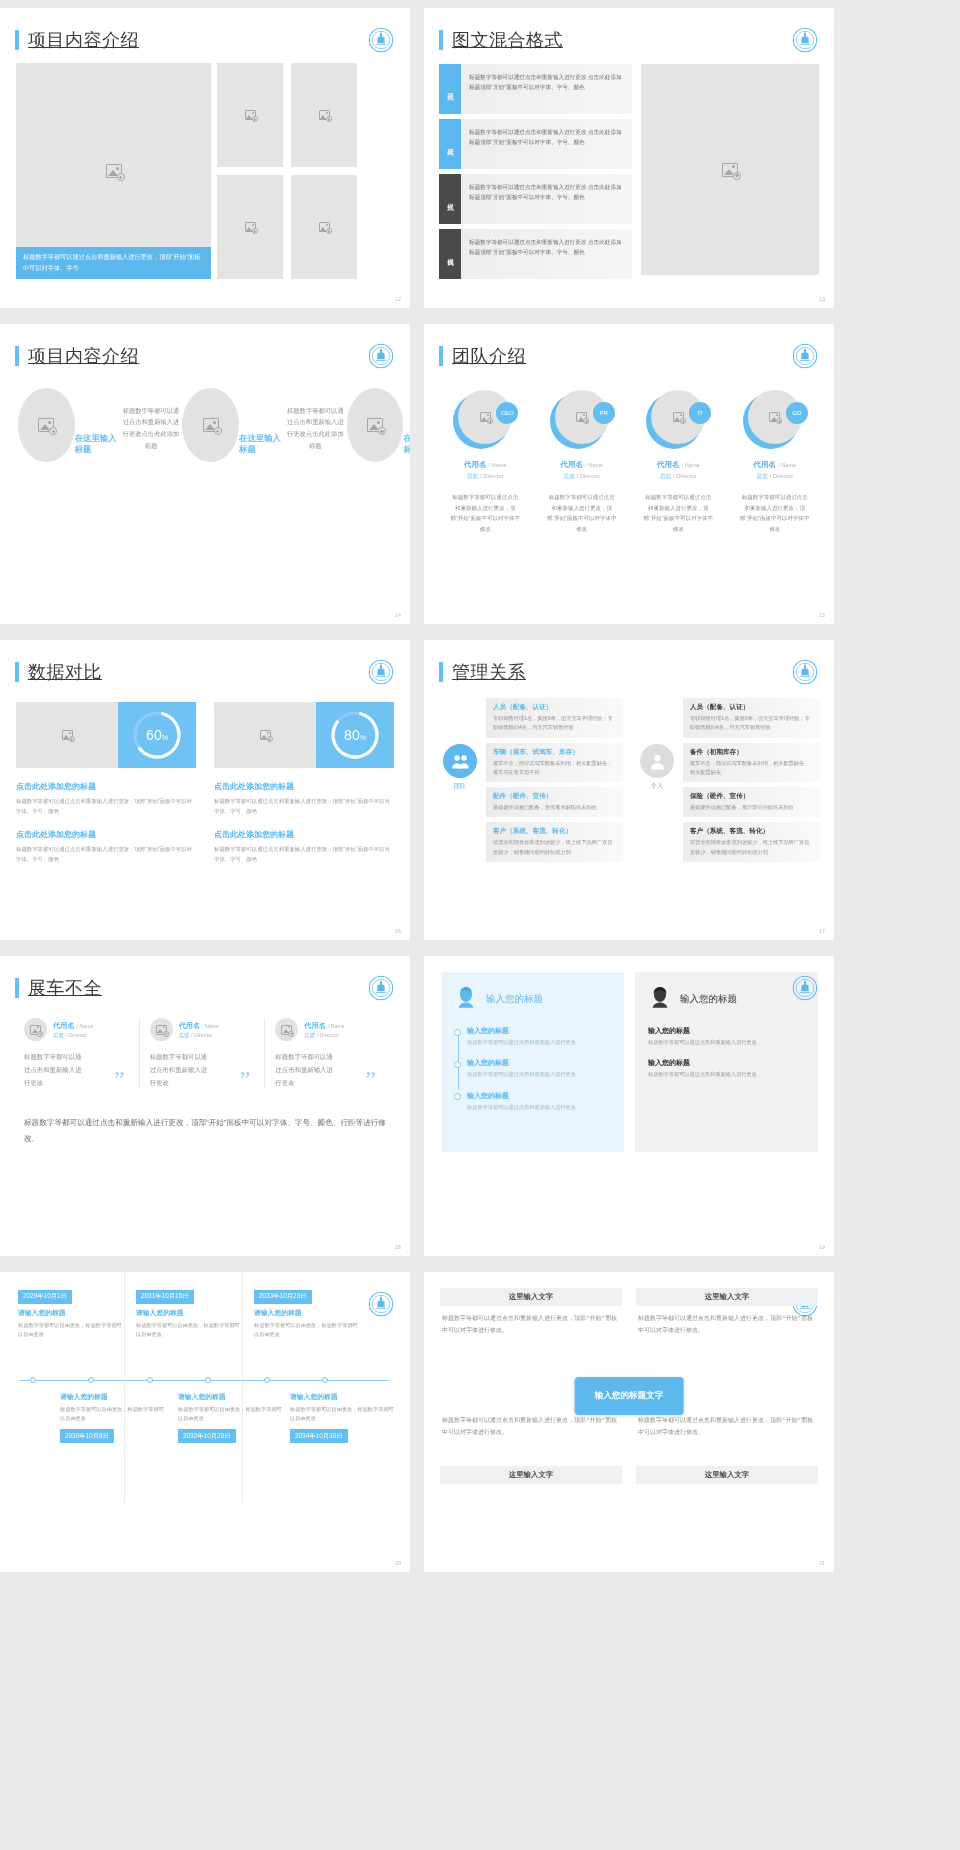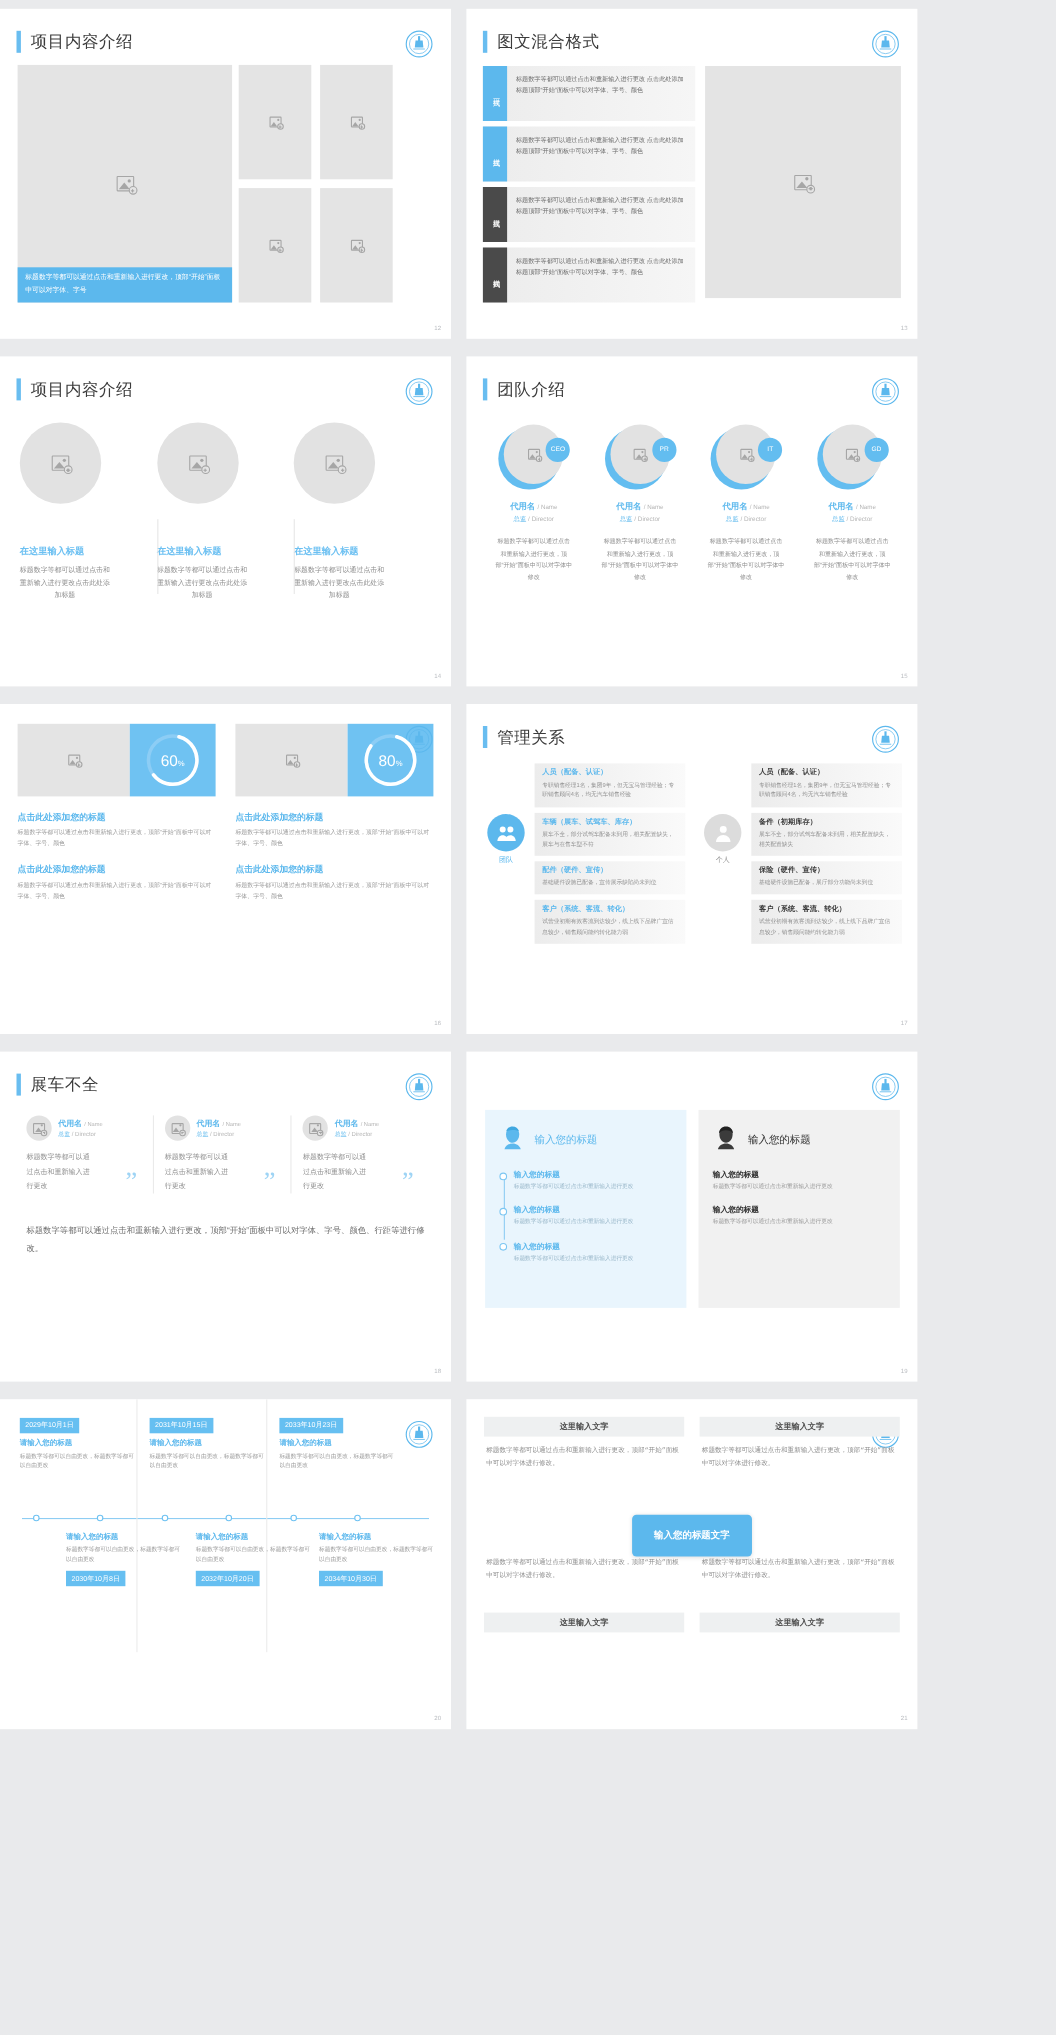--- a/index.html
+++ b/index.html
@@ -24,21 +24,21 @@
     width: 410px; height: 300px;
     overflow: hidden;
   }
   .slide-num {
     position: absolute; right: 9px; bottom: 6px;
     font-size: 5.5px; color: #b9bcc0;
   }
   
   .title-row { display: flex; align-items: center; padding: 20px 0 0 15px; }
   .title-bar { width: 4px; height: 20px; background: #69bdf0; margin-right: 9px; }
-  .title-txt { font-size: 15px; color: #3b3b3b; letter-spacing: .5px; }
+  .title-txt { font-size: 18px; color: #3b3b3b; letter-spacing: .5px; text-decoration: underline; }
   
   .seal { position: absolute; right: 16px; top: 19px; width: 26px; height: 26px; }
   
   .ph { background: #e4e4e4; display: flex; align-items: center; justify-content: center; }
   .phicon { position: relative; width: 16px; height: 14px; }
   .phicon .fr { position: absolute; inset: 0; border: 1.6px solid #a6a6a6; border-radius: 1px; }
   .phicon .mt { position: absolute; left: 2px; bottom: 2px; width: 0; height: 0;
     border-left: 5px solid transparent; border-right: 5px solid transparent; border-bottom: 6px solid #a6a6a6; }
   .phicon .dot { position: absolute; right: 3px; top: 2.5px; width: 3px; height: 3px; border-radius: 50%; background: #a6a6a6; }
   .phicon .pl { position: absolute; right: -3px; bottom: -3px; width: 8px; height: 8px; border-radius: 50%;
@@ -64,21 +64,21 @@
   .s13-wrap { display: flex; gap: 9px; padding: 12px 15px 0 15px; }
   .s13-left { width: 193px; display: flex; flex-direction: column; gap: 5px; }
   .s13-row { display: flex; height: 50px; background: linear-gradient(to right,#ececec,#f6f6f6); }
   .s13-tag { width: 22px; display: flex; align-items: center; justify-content: center; flex: 0 0 22px; }
   .s13-tag span { writing-mode: vertical-rl; font-size: 6.5px; color: #fff; letter-spacing: 1px; }
   .s13-txt { flex: 1; font-size: 5.6px; line-height: 1.85; color: #6a6a6a; padding: 8px 8px 0 8px; }
   .s13-img { flex: 1; height: 211px; }
 
   
   .s14-wrap { display: flex; padding: 20px 18px 0 18px; }
-  .s14-col { flex: 1; display: flex; flex-direction: column; position: relative; }
+  .s14-col { flex: 1; display: flex; flex-direction: row; align-items: center; position: relative; }
   .s14-col + .s14-col:before { content:''; position:absolute; left:0; top:88px; bottom: 8px; width:1px; background:#e6e6e6; }
   .s14-circ { width: 74px; height: 74px; border-radius: 50%; background: #e2e2e2;
     display:flex; align-items:center; justify-content:center; }
   .s14-h { color: #6cc0f2; font-size: 8.4px; font-weight: bold; margin-top: 38px; }
   .s14-p { color: #8e8e8e; font-size: 6.3px; line-height: 1.85; text-align: center; margin-top: 6px; width: 82px; }
 
   
   .s15-wrap { display: flex; padding: 22px 12px 0 14px; gap: 2px; }
   .s15-col { flex: 1; display: flex; flex-direction: column; align-items: center; }
   .s15-av { position: relative; width: 64px; height: 60px; }
@@ -127,21 +127,21 @@
   .s18-nm { font-size: 7.2px; color: #5cb8ed; font-weight: bold; }
   .s18-nm i { font-size: 5.2px; color: #b5b5b5; font-style: normal; font-weight: normal; }
   .s18-rl { font-size: 5.4px; color: #5cb8ed; margin-top: 1px; }
   .s18-rl i { color: #b5b5b5; font-style: normal; }
   .s18-p { font-size: 6.4px; color: #8e8e8e; line-height: 2; margin-top: 10px; width: 62px; }
   .s18-q { position: absolute; right: 14px; bottom: -2px; color: #9ed4f5; font-size: 24px; line-height: 1; font-family: "Liberation Serif", serif; }
   .s18-foot { font-size: 7.6px; color: #6d6d6d; line-height: 2.1; margin-top: 26px; }
 
   
   .s19-wrap { display: flex; gap: 11px; padding: 16px 16px 0 17px; }
-  .s19-card { flex: 1; padding: 14px 13px 0 13px; height: 180px; margin-top: 37px; }
+  .s19-card { flex: 1; padding: 14px 13px 0 13px; height: 180px; }
   .s19-card.a { background: #e9f5fd; }
   .s19-card.b { background: #f1f1f1; }
   .s19-hd { display: flex; align-items: center; gap: 8px; }
   .s19-ttl { font-size: 9.5px; }
   .s19-list { margin-top: 14px; position: relative; padding-left: 13px; }
   .s19-list.nopad { padding-left: 0; }
   .s19-line { position: absolute; left: 3.5px; top: 4px; bottom: 22px; width: 1px; background: #8ecdf3; }
   .s19-li { margin-bottom: 11px; position: relative; }
   .s19-dot { position: absolute; left: -13px; top: 2.5px; width: 7px; height: 7px; border-radius: 50%;
     border: 1.3px solid #7cc6f2; background: #fff; }
@@ -417,20 +417,24 @@
         </div>
         <div class="s15-name"><span>代用名</span> <i>/ Name</i></div>
         <div class="s15-role"><span>总监</span> <i>/ Director</i></div>
         <div class="s15-p">标题数字等都可以通过点击和重新输入进行更改，顶部“开始”面板中可以对字体中修改</div>
       </div>
     </div>
     <div class="slide-num">15</div>
   </div>
 
   <div class="slide">
+    <div class="title-row">
+      <div class="title-bar"></div>
+      <div class="title-txt">数据对比</div>
+    </div>
     <svg class="seal" viewBox="0 0 40 40">
       <circle cx="20" cy="20" r="18" fill="none" stroke="#5cb8ed" stroke-width="1.6"></circle>
       <circle cx="20" cy="20" r="13.5" fill="none" stroke="#5cb8ed" stroke-width="1"></circle>
       <path d="M14 25h12l-1-10h-10z" fill="#5cb8ed"></path>
       <rect x="18.5" y="9" width="3" height="7" fill="#5cb8ed"></rect>
       <path d="M12 27h16" stroke="#5cb8ed" stroke-width="1.2"></path>
     </svg>
     <div class="s16-wrap">
       <div class="s16-col">
         <div class="s16-top">

